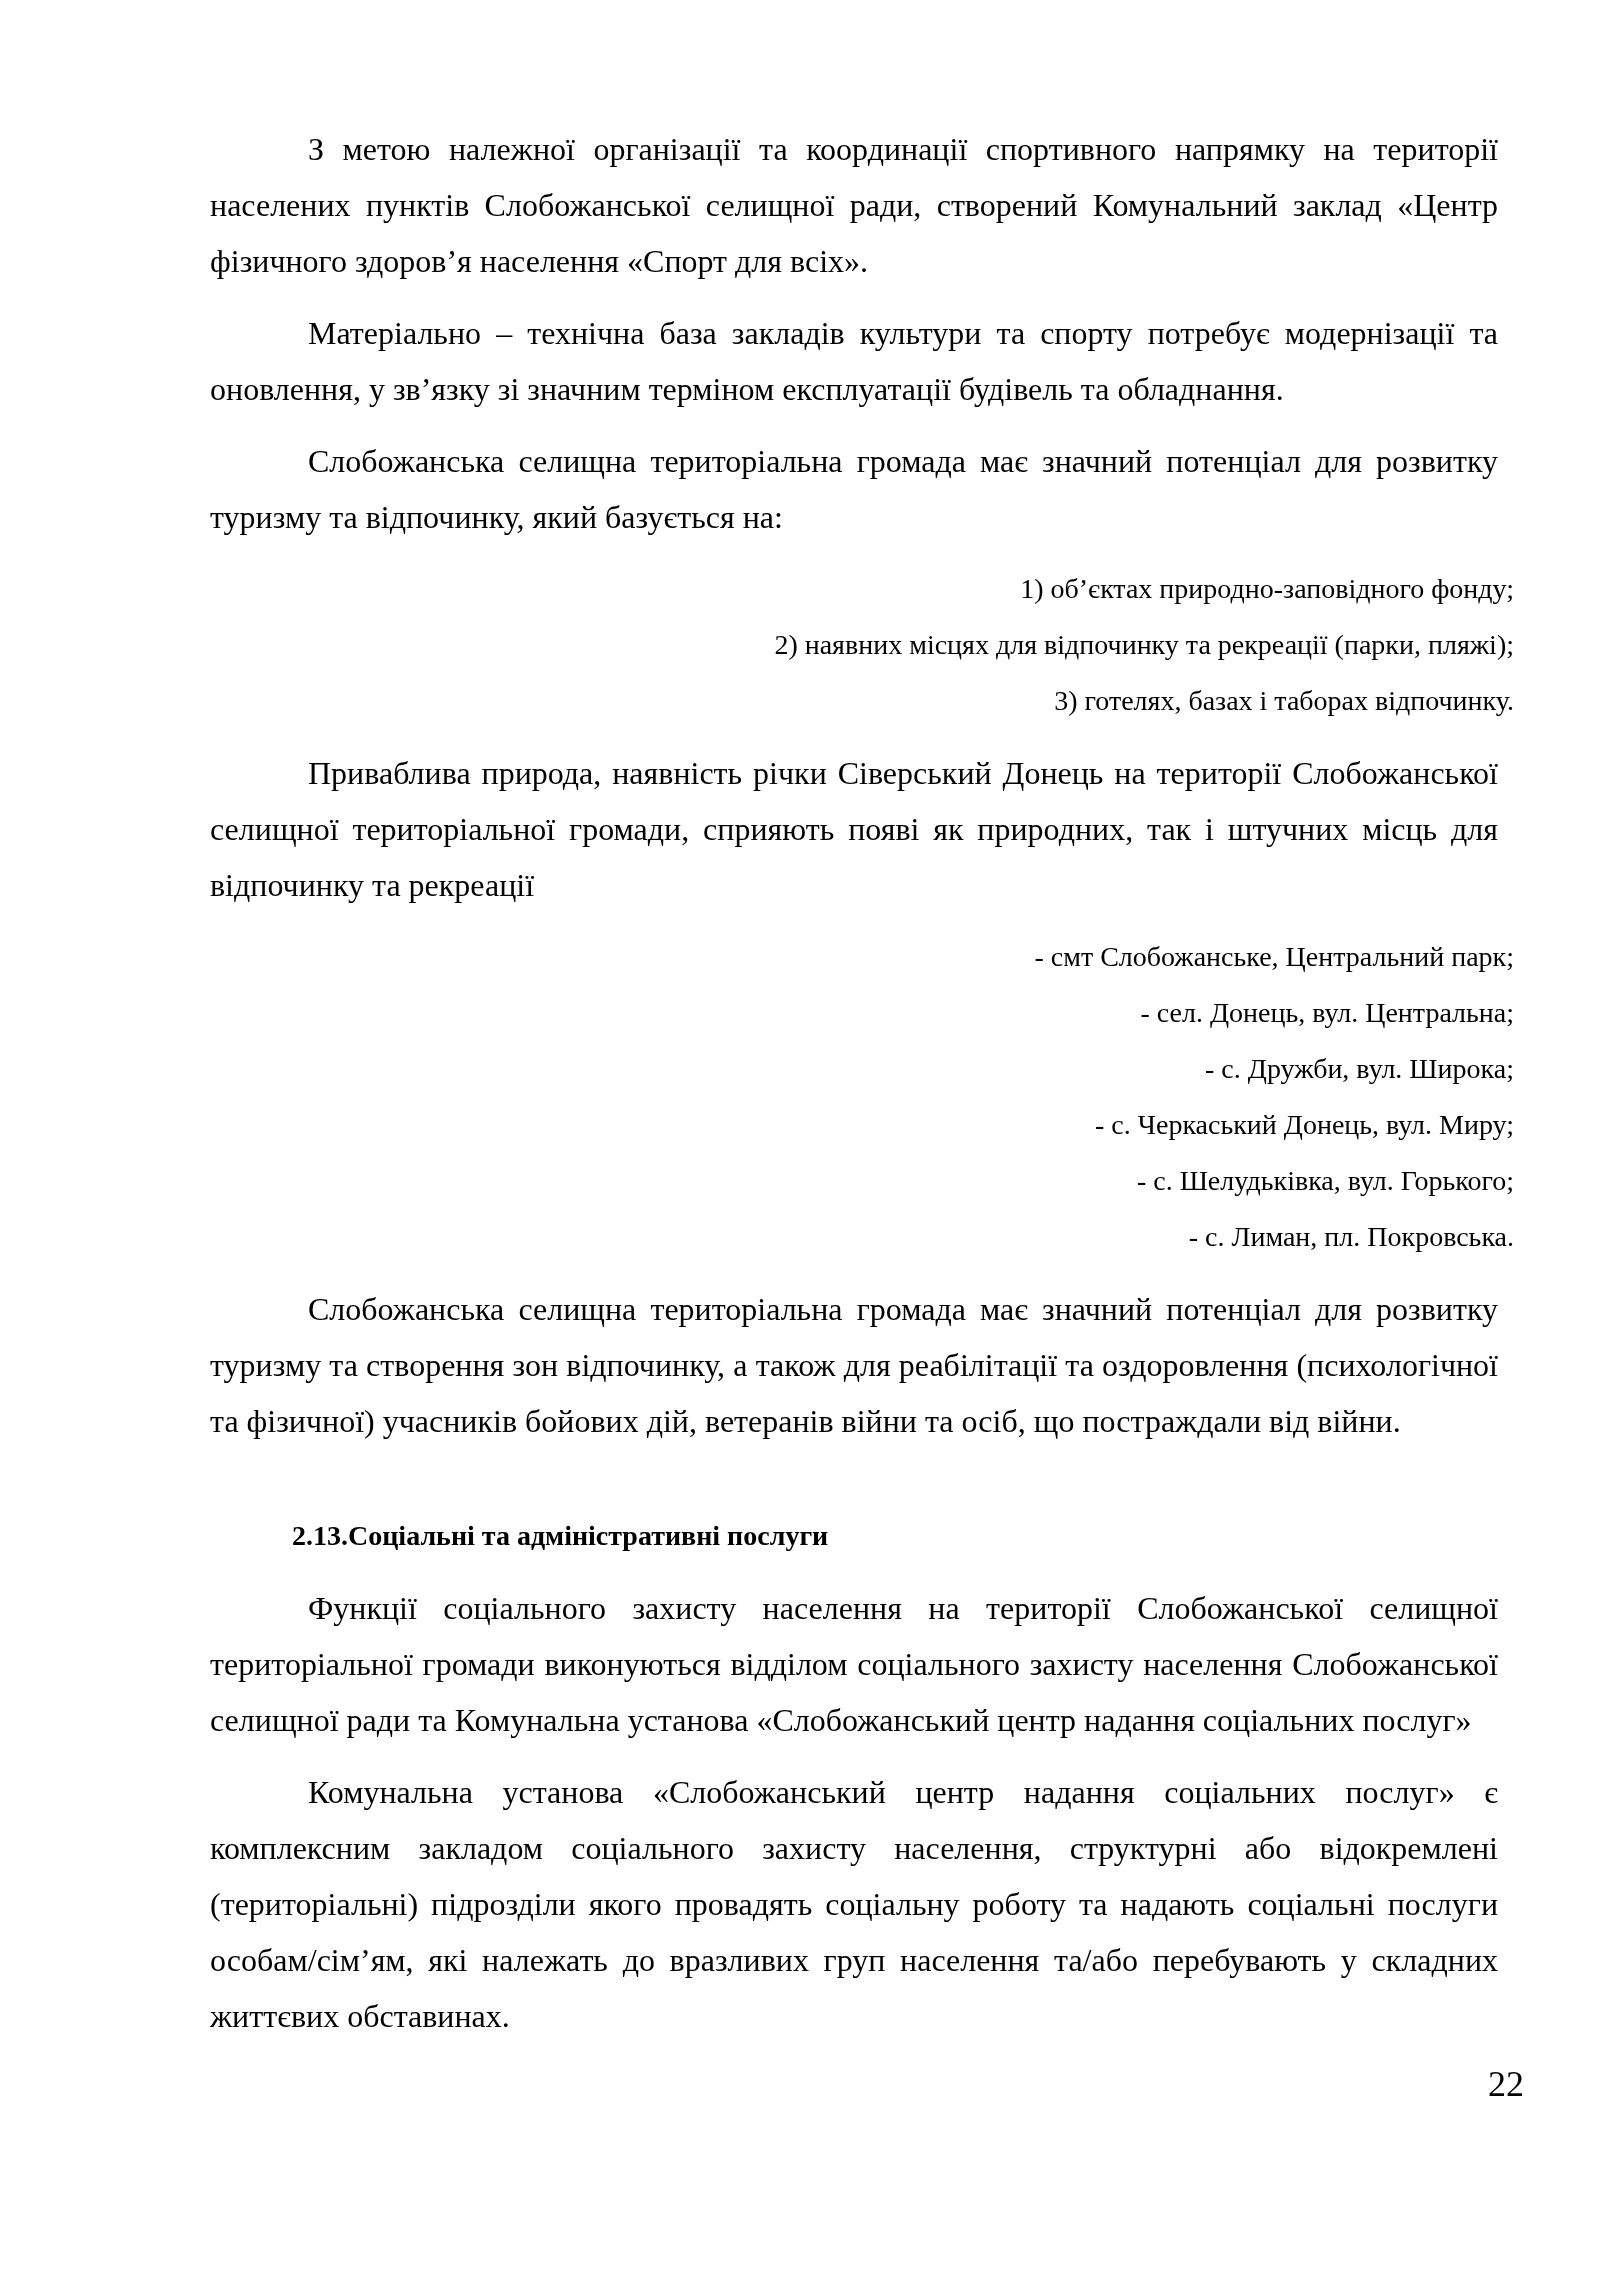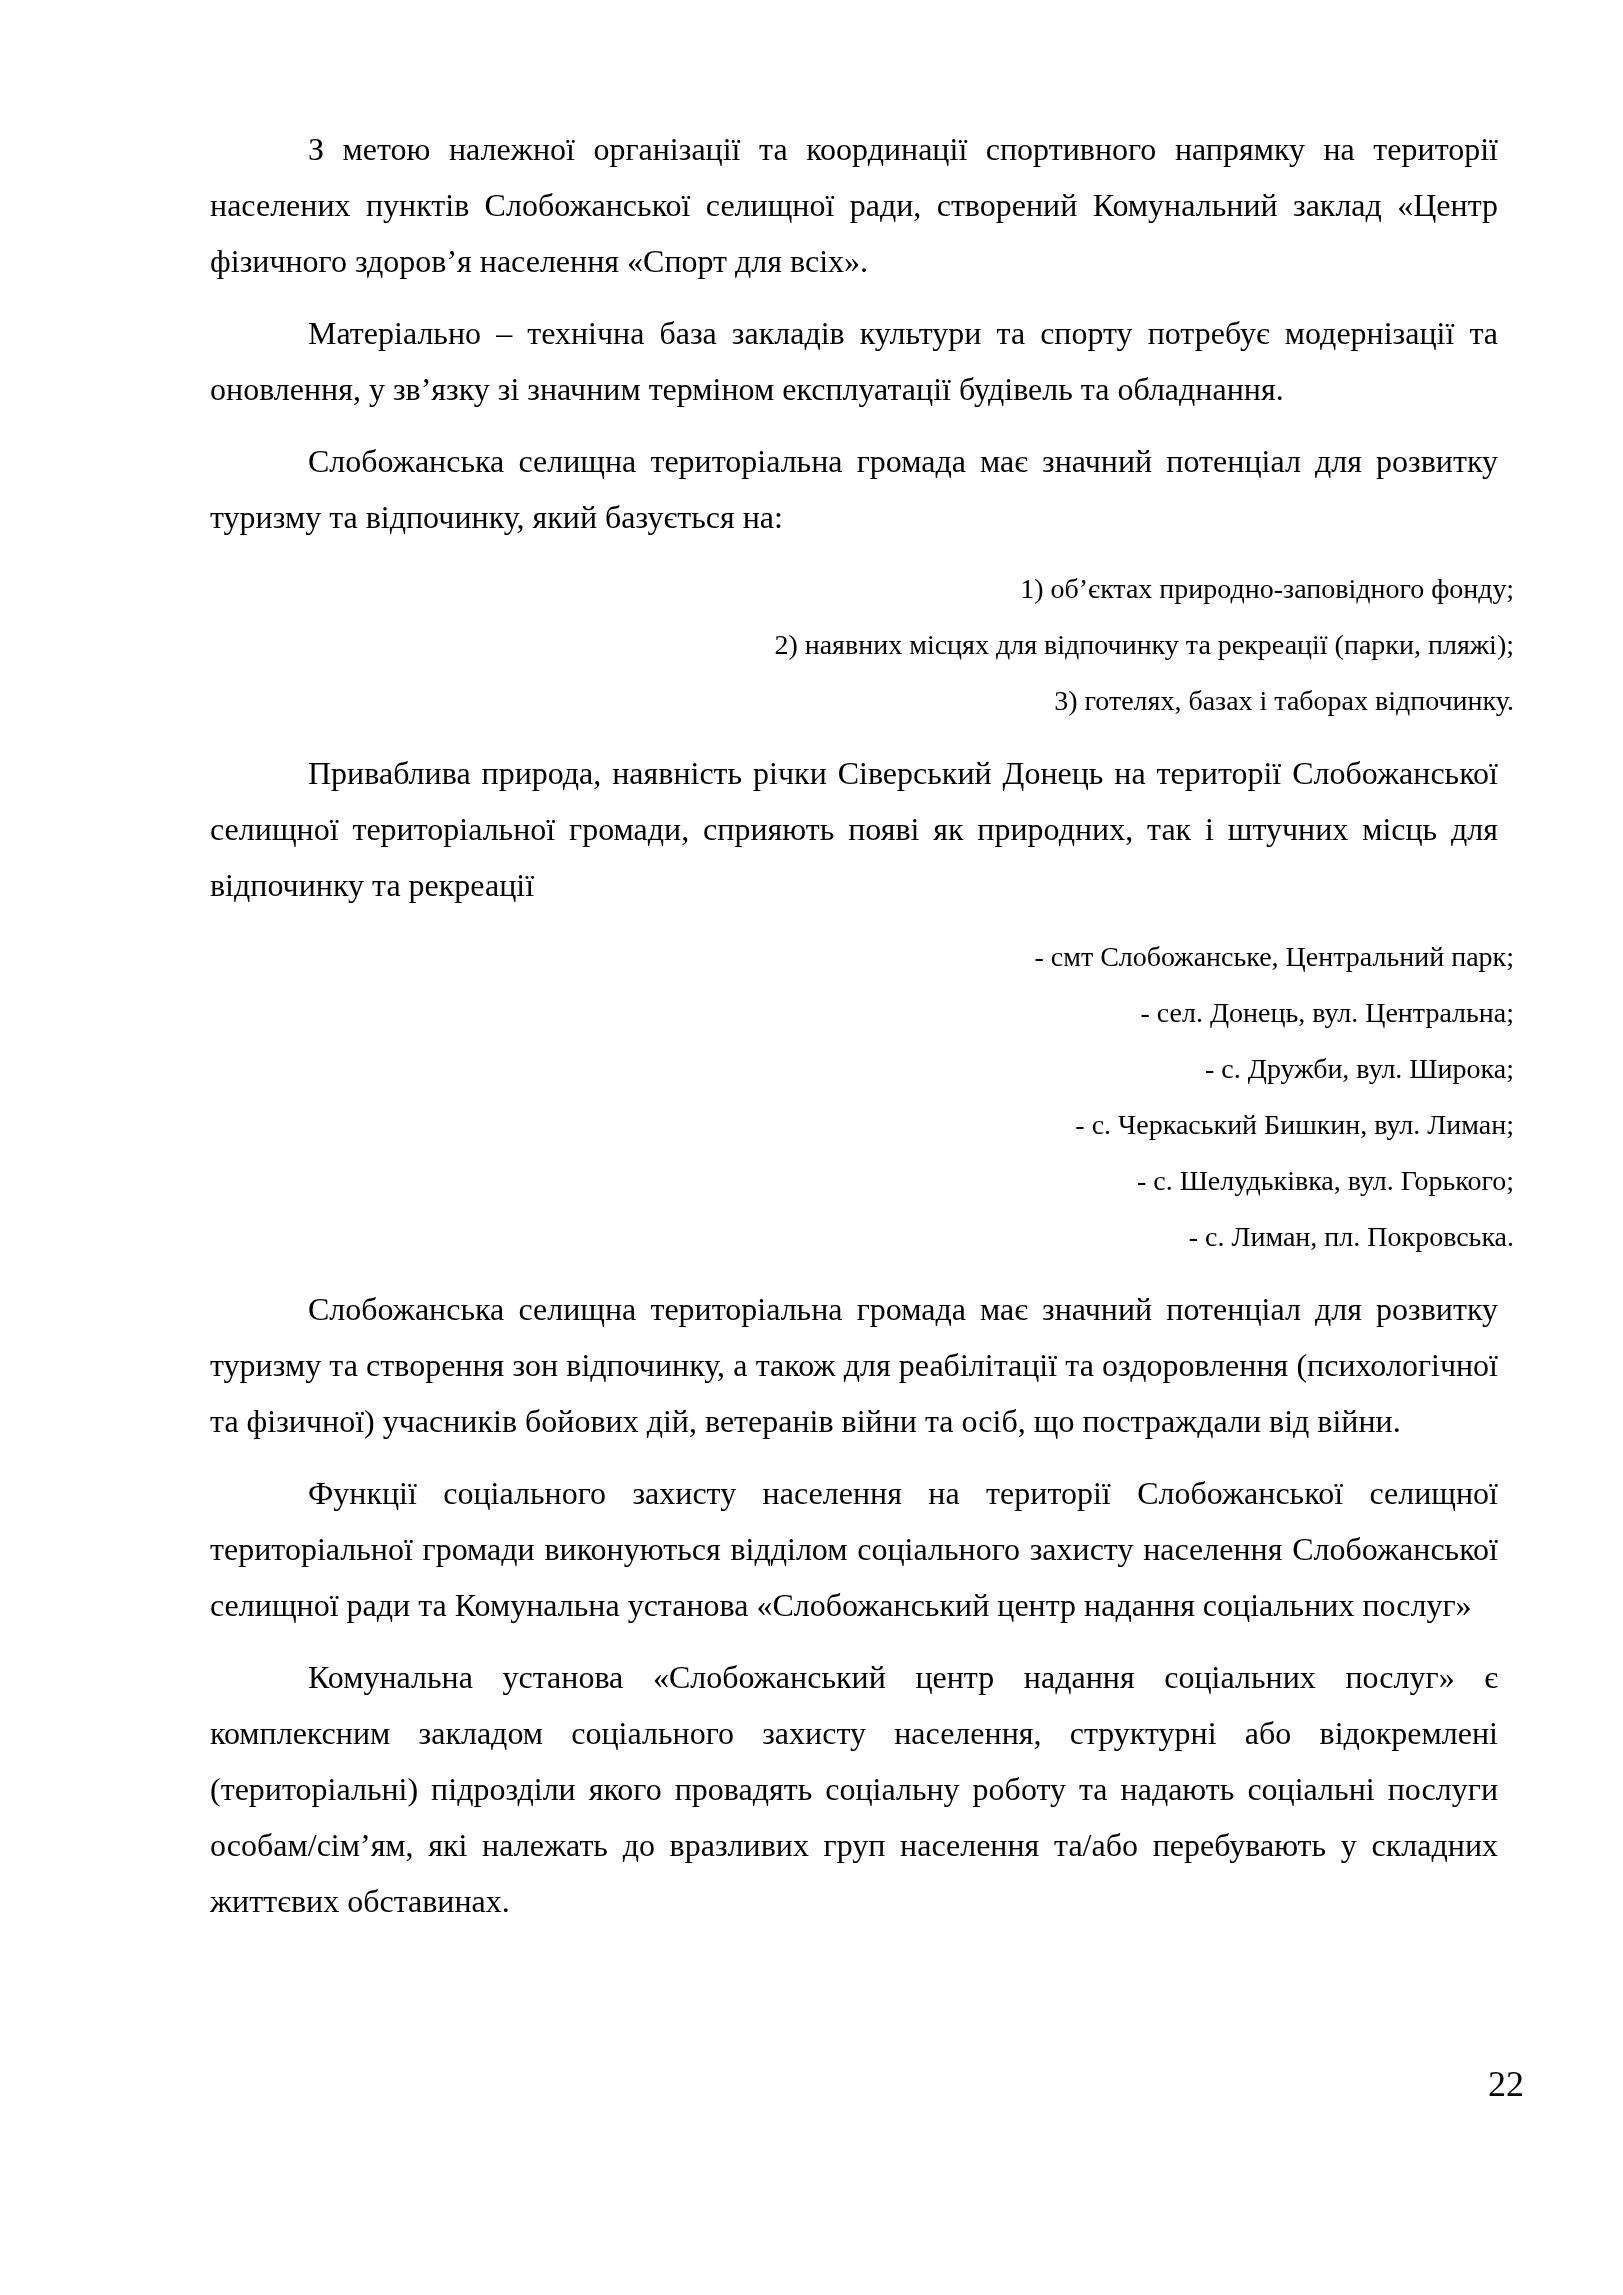--- a/index.html
+++ b/index.html
@@ -58,26 +58,27 @@
     <div class="line indent">2) наявних місцях для відпочинку та рекреації (парки, пляжі);</div>
     <div class="line indent">3) готелях, базах і таборах відпочинку.</div>
   </div>
 
   <p class="para">Приваблива природа, наявність річки Сіверський Донець на території Слобожанської селищної територіальної громади, сприяють появі як природних, так і штучних місць для відпочинку та рекреації</p>
 
   <div>
     <div class="line indent">- смт Слобожанське, Центральний парк;</div>
     <div class="line indent">- сел. Донець, вул. Центральна;</div>
     <div class="line indent">- с. Дружби, вул. Широка;</div>
-    <div class="line indent">- с. Черкаський Бишкин, вул. Лиман;</div>
+    <div class="line indent">- с. Черкаський Донець, вул. Миру;</div>
     <div class="line indent">- с. Шелудьківка, вул. Горького;</div>
     <div class="line indent">- с. Лиман, пл. Покровська.</div>
   </div>
 
   <p class="para">Слобожанська селищна територіальна громада має значний потенціал для розвитку туризму та створення зон відпочинку, а також для реабілітації та оздоровлення (психологічної та фізичної) учасників бойових дій, ветеранів війни та осіб, що постраждали від війни.</p>
 
+  <div class="heading">2.13.Соціальні та адміністративні послуги</div>
 
   <p class="para">Функції соціального захисту населення на території Слобожанської селищної територіальної громади виконуються відділом соціального захисту населення Слобожанської селищної ради та Комунальна установа «Слобожанський центр надання соціальних послуг»</p>
   <p class="para">Комунальна установа «Слобожанський центр надання соціальних послуг» є комплексним закладом соціального захисту населення, структурні або відокремлені (територіальні) підрозділи якого провадять соціальну роботу та надають соціальні послуги особам/сім’ям, які належать до вразливих груп населення та/або перебувають у складних життєвих обставинах.</p>
 </div>
 
 <div class="page-number">22</div>
 
 
 </body></html>

